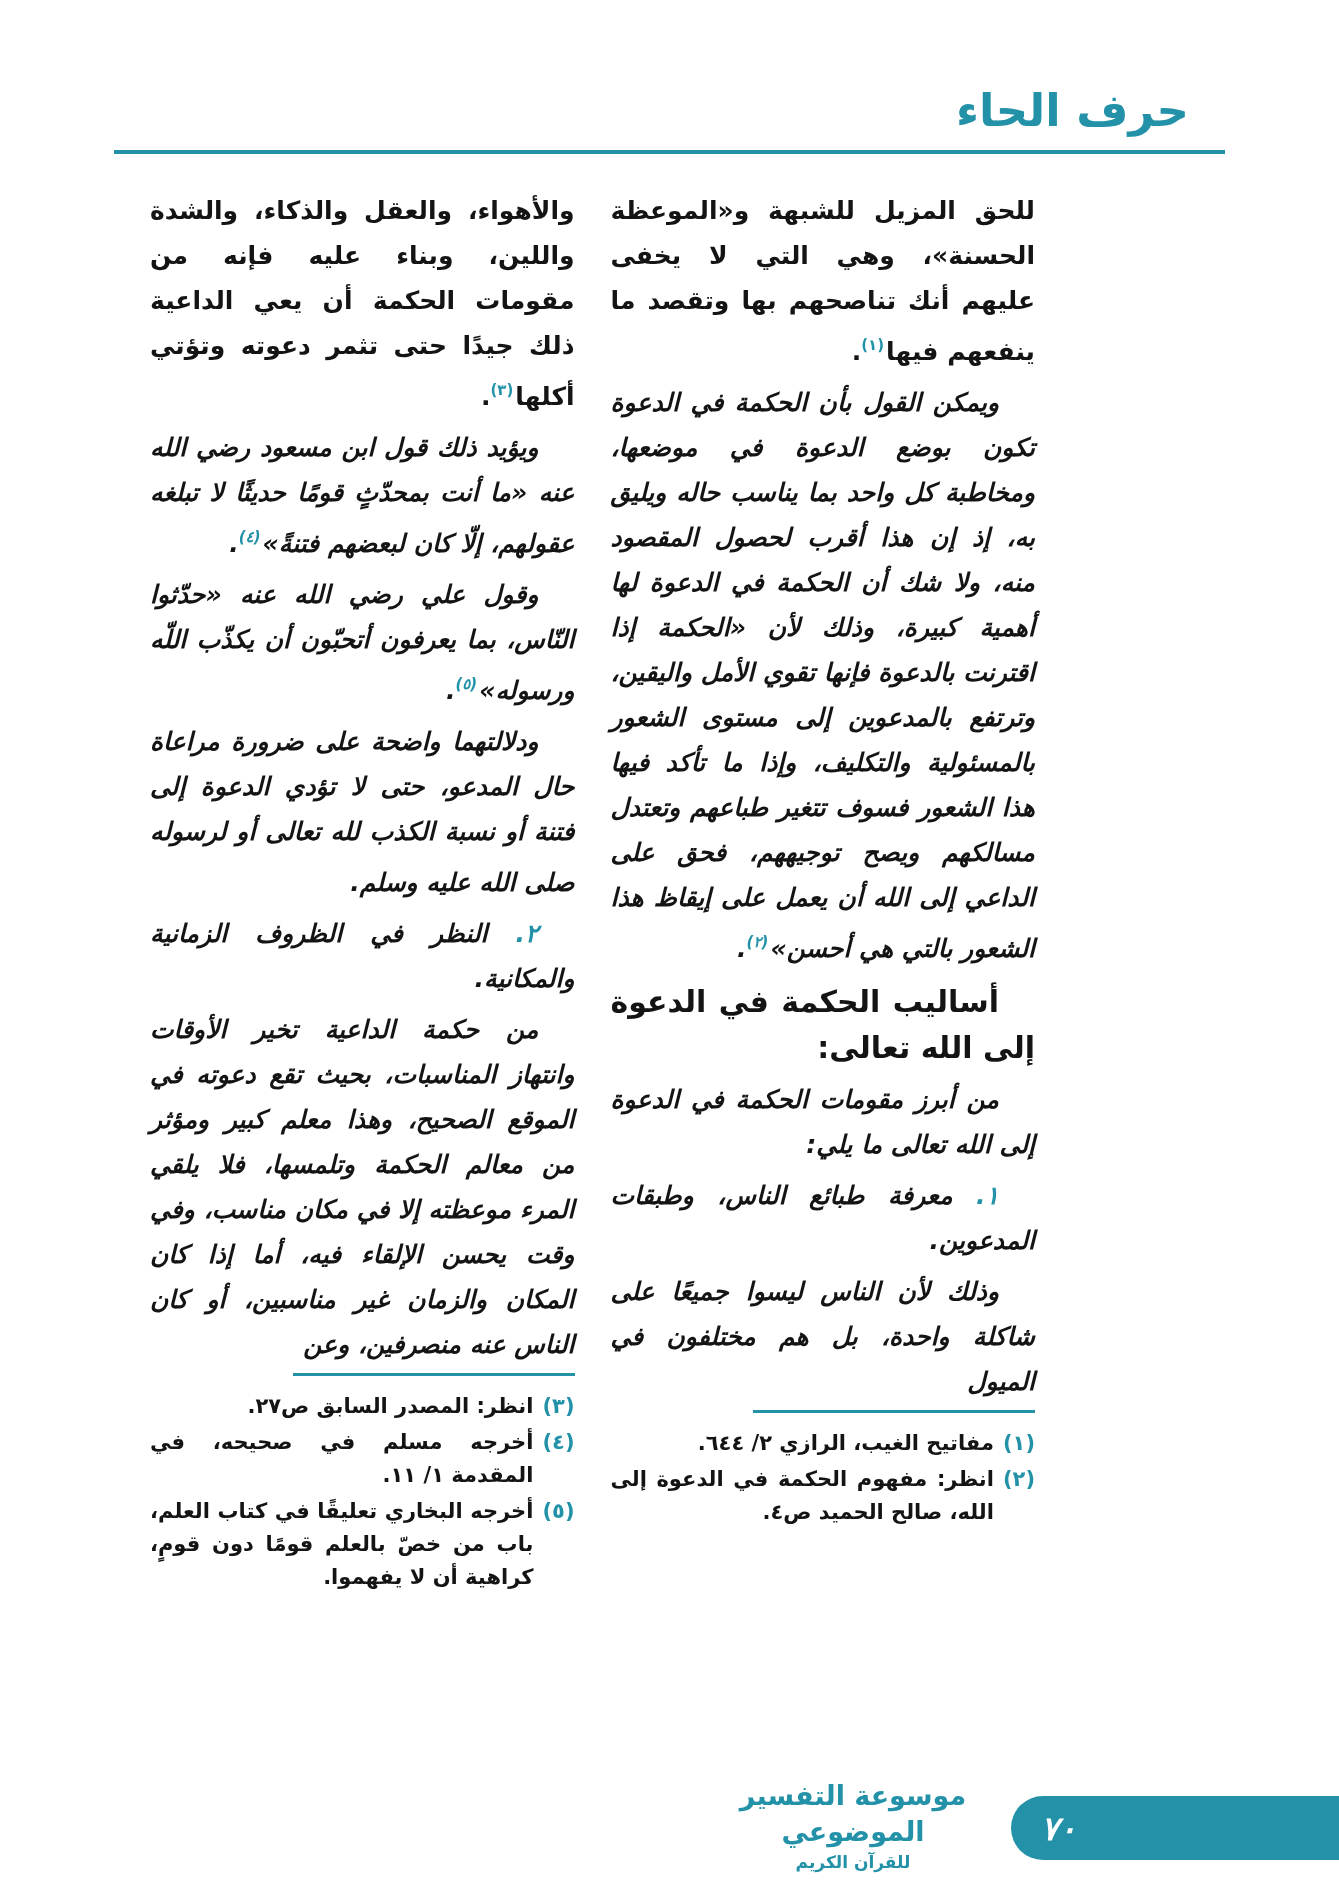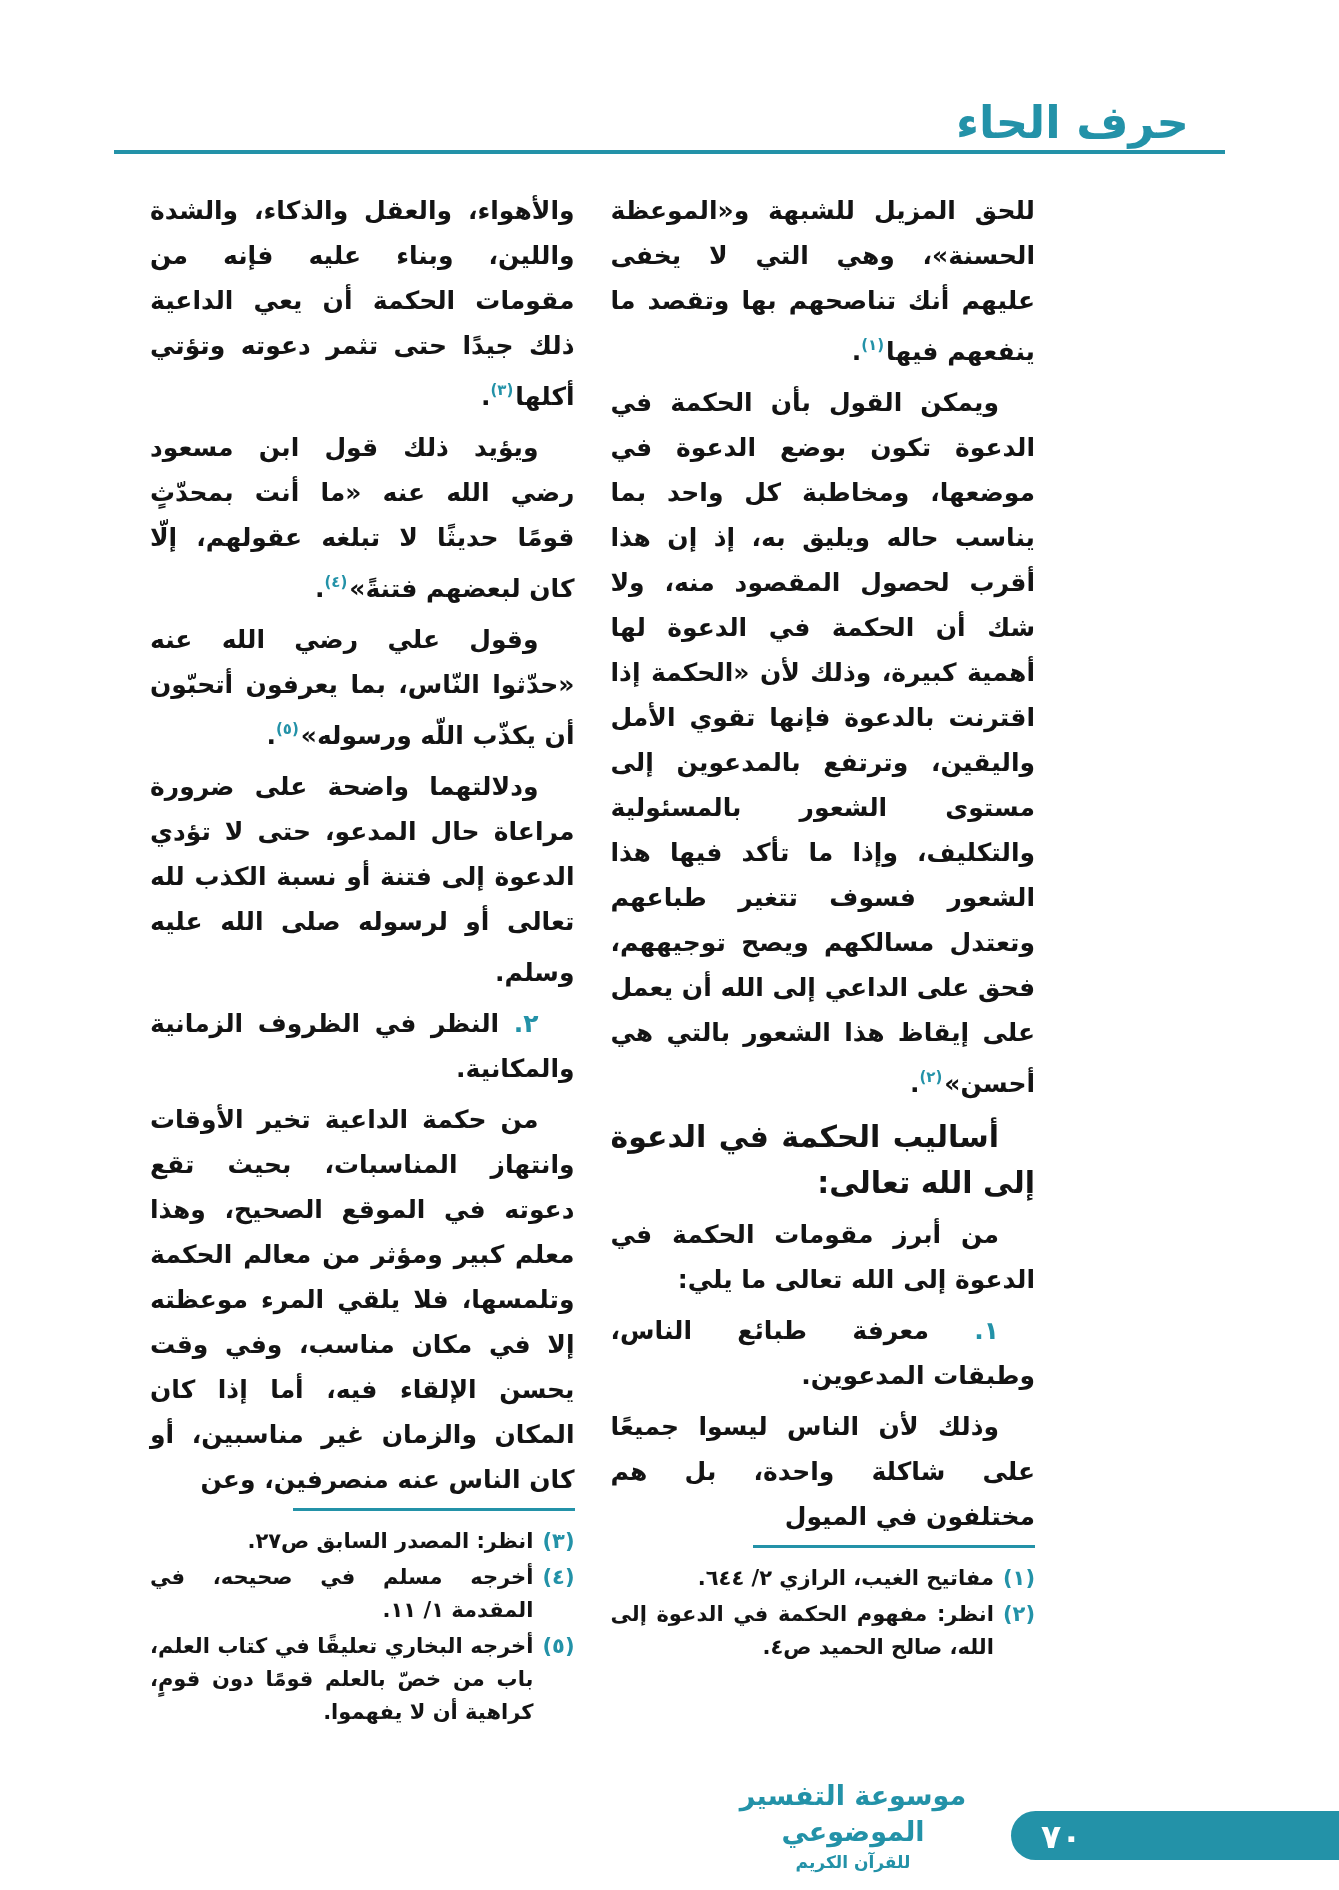--- a/index.html
+++ b/index.html
@@ -4,38 +4,38 @@
 <style>
   :root { --accent:#2392a8; }
   html, body { margin:0; padding:0; background:#ffffff; }
   .page {
     position:relative; width:1339px; height:1890px; margin:0 auto;
     background:#ffffff; overflow:hidden; direction:rtl;
     font-family:"DejaVu Sans", sans-serif; color:#141414;
   }
   
   .header-title{
-    position:absolute; top:96px; right:150px;
+    position:absolute; top:84px; right:150px;
     color:var(--accent); font-size:45px; font-weight:bold; line-height:1.2;
   }
   .header-rule{
     position:absolute; top:150px; left:114px; right:114px; height:4px;
     background:var(--accent);
   }
   
   .columns{
     position:absolute; top:188px; right:304px; left:150px; height:1330px;
     display:flex; gap:36px;
   }
   .col{ flex:1 1 0; min-width:0; display:flex; flex-direction:column; }
   .para{
     font-size:25px; line-height:45px; font-weight:bold;
     text-align:justify; margin:0 0 6px 0;
   }
-  .indent{ text-indent:36px; }
+  .indent{ text-indent:36px;font-style:italic; }
   .heading{
     font-size:30px; line-height:46px; font-weight:bold;
     text-indent:36px; text-align:justify; margin:2px 0 6px 0;
   }
   .item .num{ color:var(--accent); }
   .fn-ref{
     color:var(--accent); font-size:15px; font-weight:bold;
     vertical-align:10px; margin-right:2px;
   }
   
@@ -48,22 +48,22 @@
   .fn-num{ color:var(--accent); white-space:nowrap; }
   .fn-text{ flex:1 1 auto; }
   
   .logo{
     position:absolute; bottom:16px; right:356px; width:260px;
     text-align:center; color:var(--accent);
   }
   .logo-line1{ font-size:27px; font-weight:bold; line-height:36px; }
   .logo-line2{ font-size:17px; font-weight:bold; line-height:24px; }
   .page-number-box{
-    position:absolute; bottom:30px; right:0; width:328px; height:49px;
-    background:var(--accent); border-radius:34px 0 0 34px;
+    position:absolute; bottom:30px; right:0; width:328px; height:64px;
+    background:var(--accent); border-radius:34px 0 0 34px;font-style:italic;
   }
   .page-number{
     position:absolute; left:30px; top:50%; transform:translateY(-50%);
     color:#ffffff; font-size:33px; font-weight:bold;
   }
 </style>
 </head>
 <body>
 
 <div class="page">

